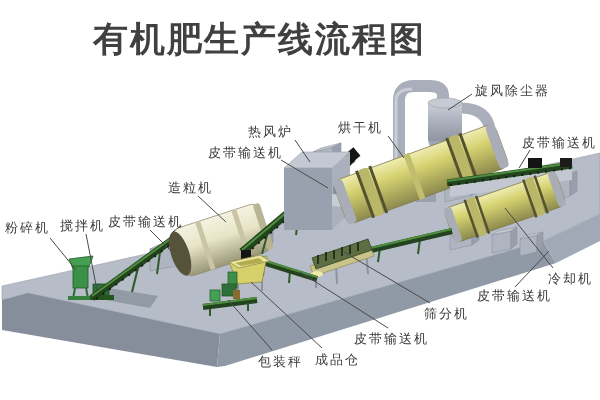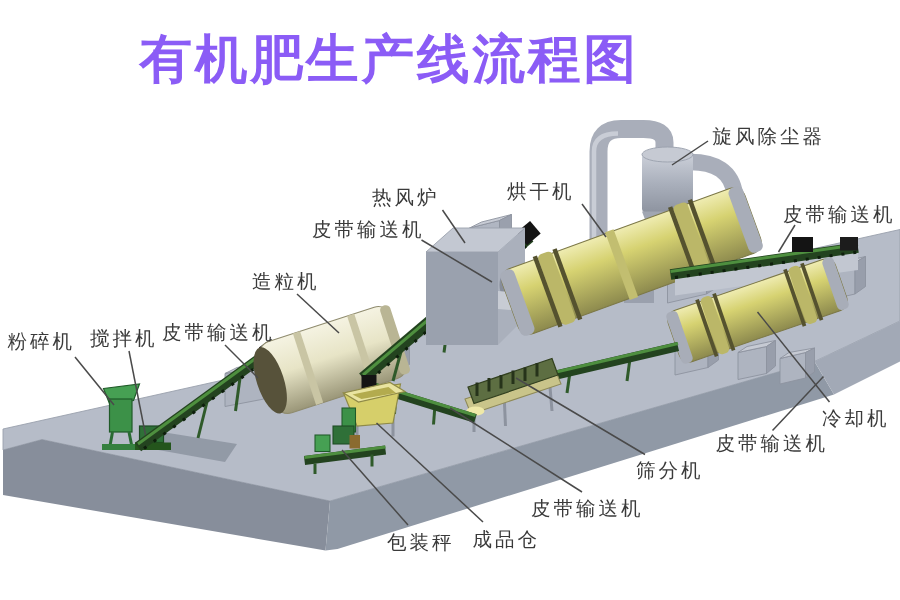--- a/index.html
+++ b/index.html
@@ -3,21 +3,21 @@
 <meta charset="utf-8">
 <style>
   html,body{margin:0;padding:0;background:#ffffff;}
   .stage{
     position:relative;width:600px;height:400px;background:#ffffff;
     overflow:hidden;font-family:"DejaVu Sans",sans-serif;
   }
   .title{
     position:absolute;left:93px;top:16px;margin:0;
     font-family:"DejaVu Serif","Liberation Serif",serif;
-    font-size:35px;font-weight:bold;color:#8b5cf6;letter-spacing:2px;white-space:nowrap;
+    font-size:35px;font-weight:bold;color:#404040;letter-spacing:2px;white-space:nowrap;
   }
   svg{position:absolute;left:0;top:0;}
   .lbl{
     font-family:"DejaVu Sans",sans-serif;font-size:13px;fill:#3a3a3a;
     letter-spacing:2px;
   }
   .leader{stroke:#4a4a4a;stroke-width:1;fill:none;}
 </style>
 </head>
 <body>

